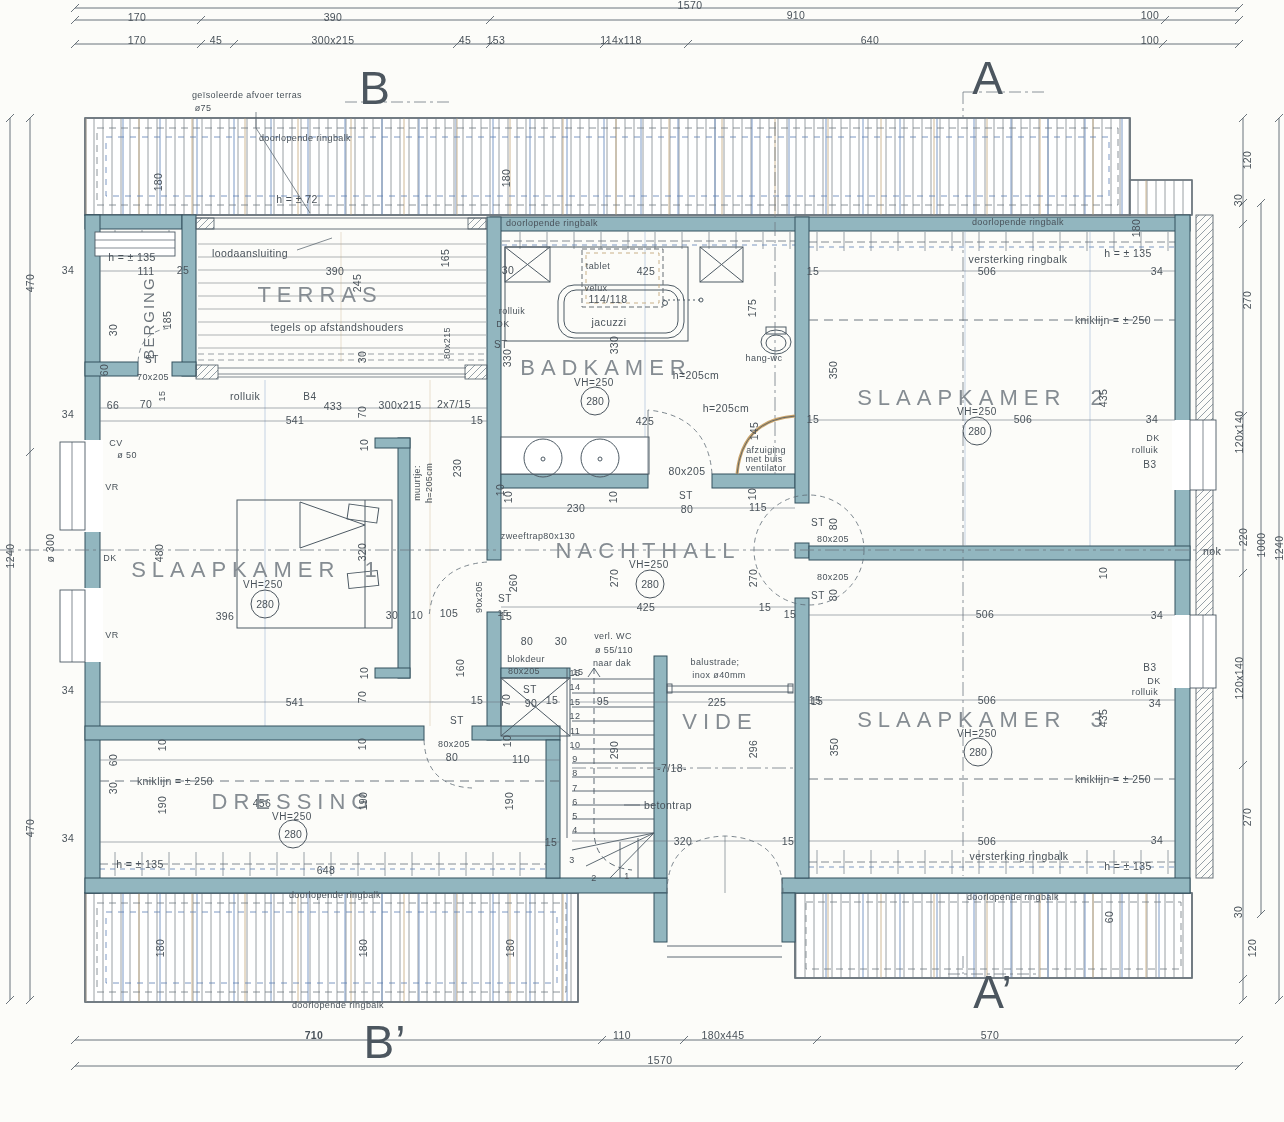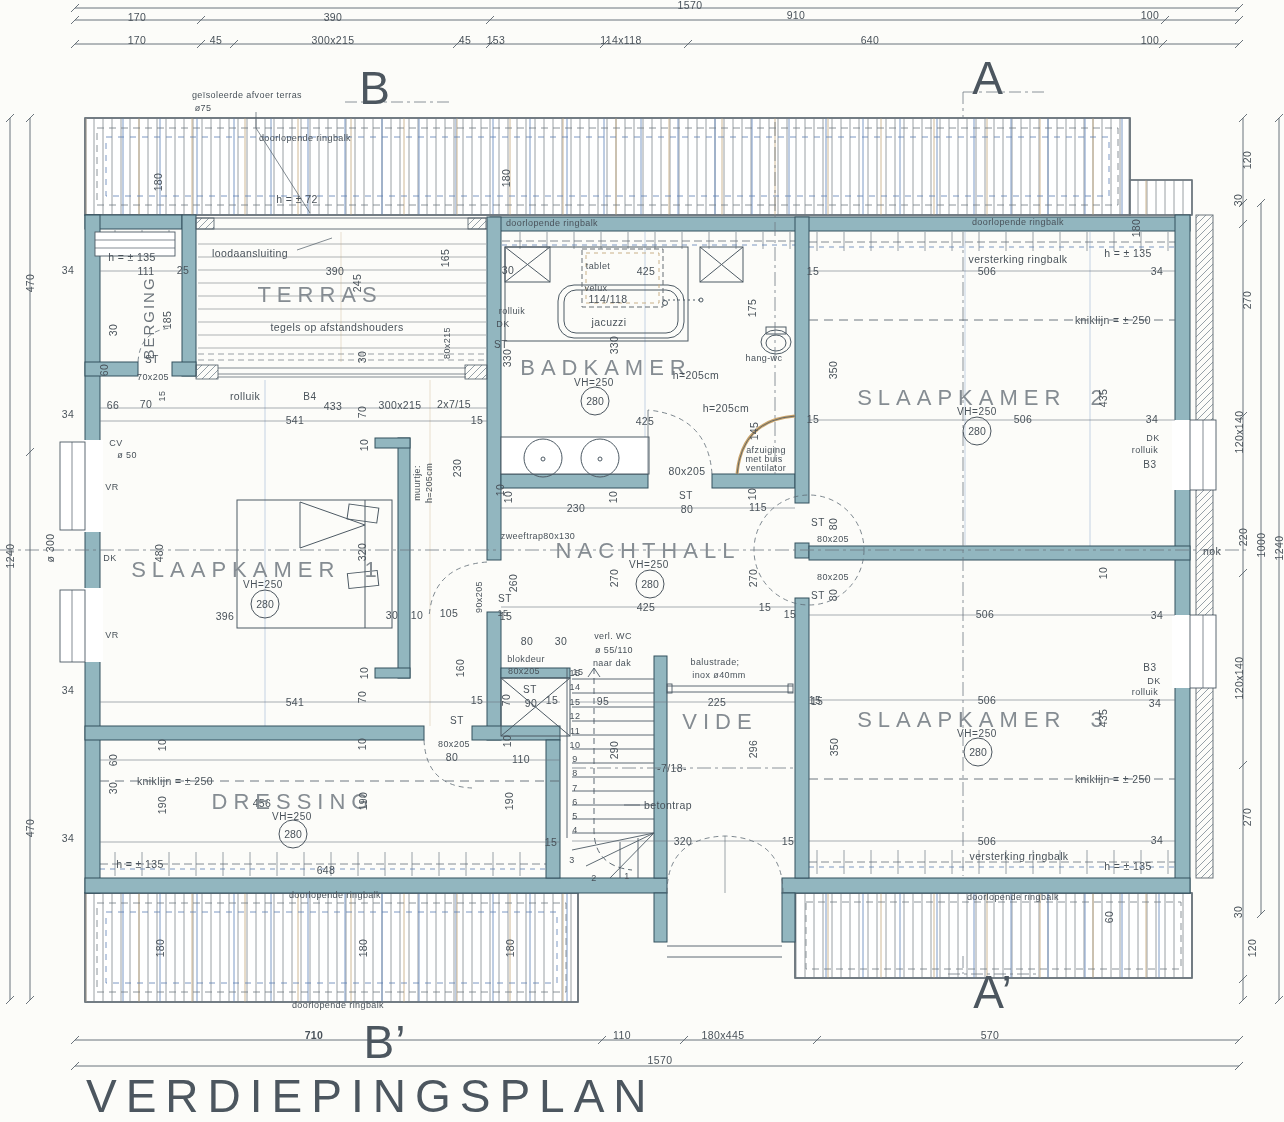--- a/index.html
+++ b/index.html
@@ -254,21 +254,20 @@
     <path d="M71 1044 L79 1036 M598 1044 L606 1036 M680 1044 L688 1036 M813 1044 L821 1036 M1235 1044 L1243 1036"></path>
     <path d="M71 1070 L79 1062 M1235 1070 L1243 1062"></path>
   </g>
   <g stroke="#6c7680" stroke-width="0.6" fill="none">
     <path d="M809 271 H1175 M809 420 H1175 M809 615 H1175 M809 700 H1175 M809 841 H1175"></path>
     <path d="M100 421 H487 M100 702 H560 M100 760 H560 M100 842 H560 M100 271 H182 M100 408 H487"></path>
     <path d="M501 508 H795 M501 607 H795 M572 702 H795 M572 841 H795"></path>
   </g>
 </svg>
 
-<span id="title" style="left:86px;top:1096px">VERDIEPINGSPLAN</span>
 
 <div id="labels">
       <span class="lb" style="left: 690px; top: 5px;">1570</span>
       <span class="lb" style="left: 137px; top: 17px;">170</span>
       <span class="lb" style="left: 333px; top: 17px;">390</span>
       <span class="lb" style="left: 796px; top: 15px;">910</span>
       <span class="lb" style="left: 1150px; top: 15px;">100</span>
       <span class="lb" style="left: 137px; top: 40px;">170</span>
       <span class="lb" style="left: 216px; top: 40px;">45</span>
       <span class="lb" style="left: 333px; top: 40px;">300x215</span>

